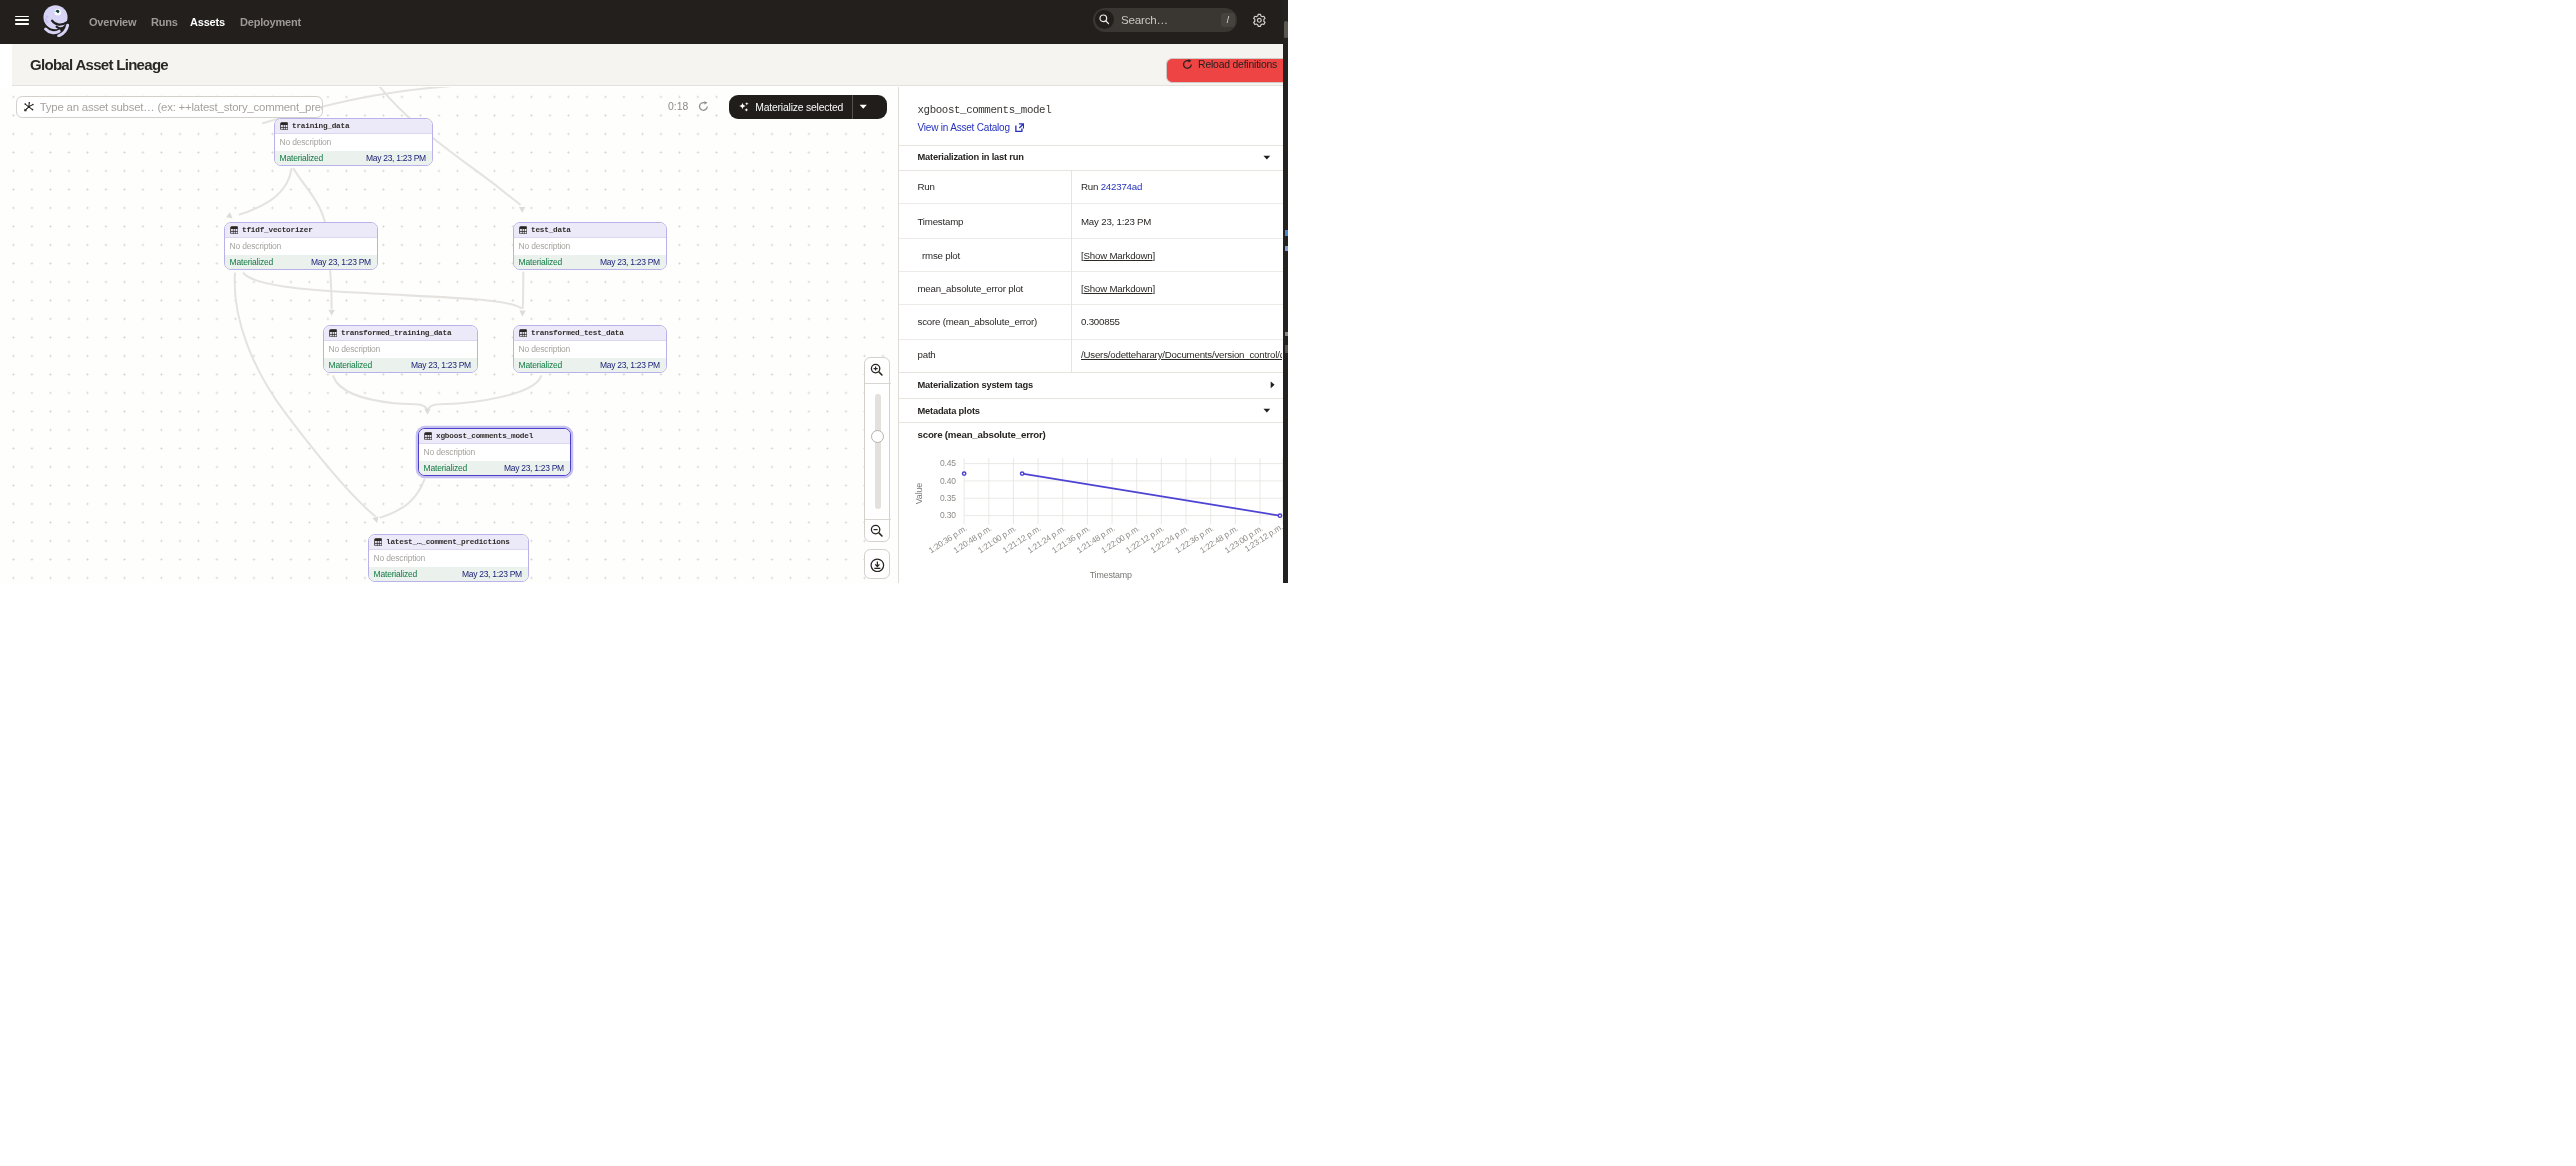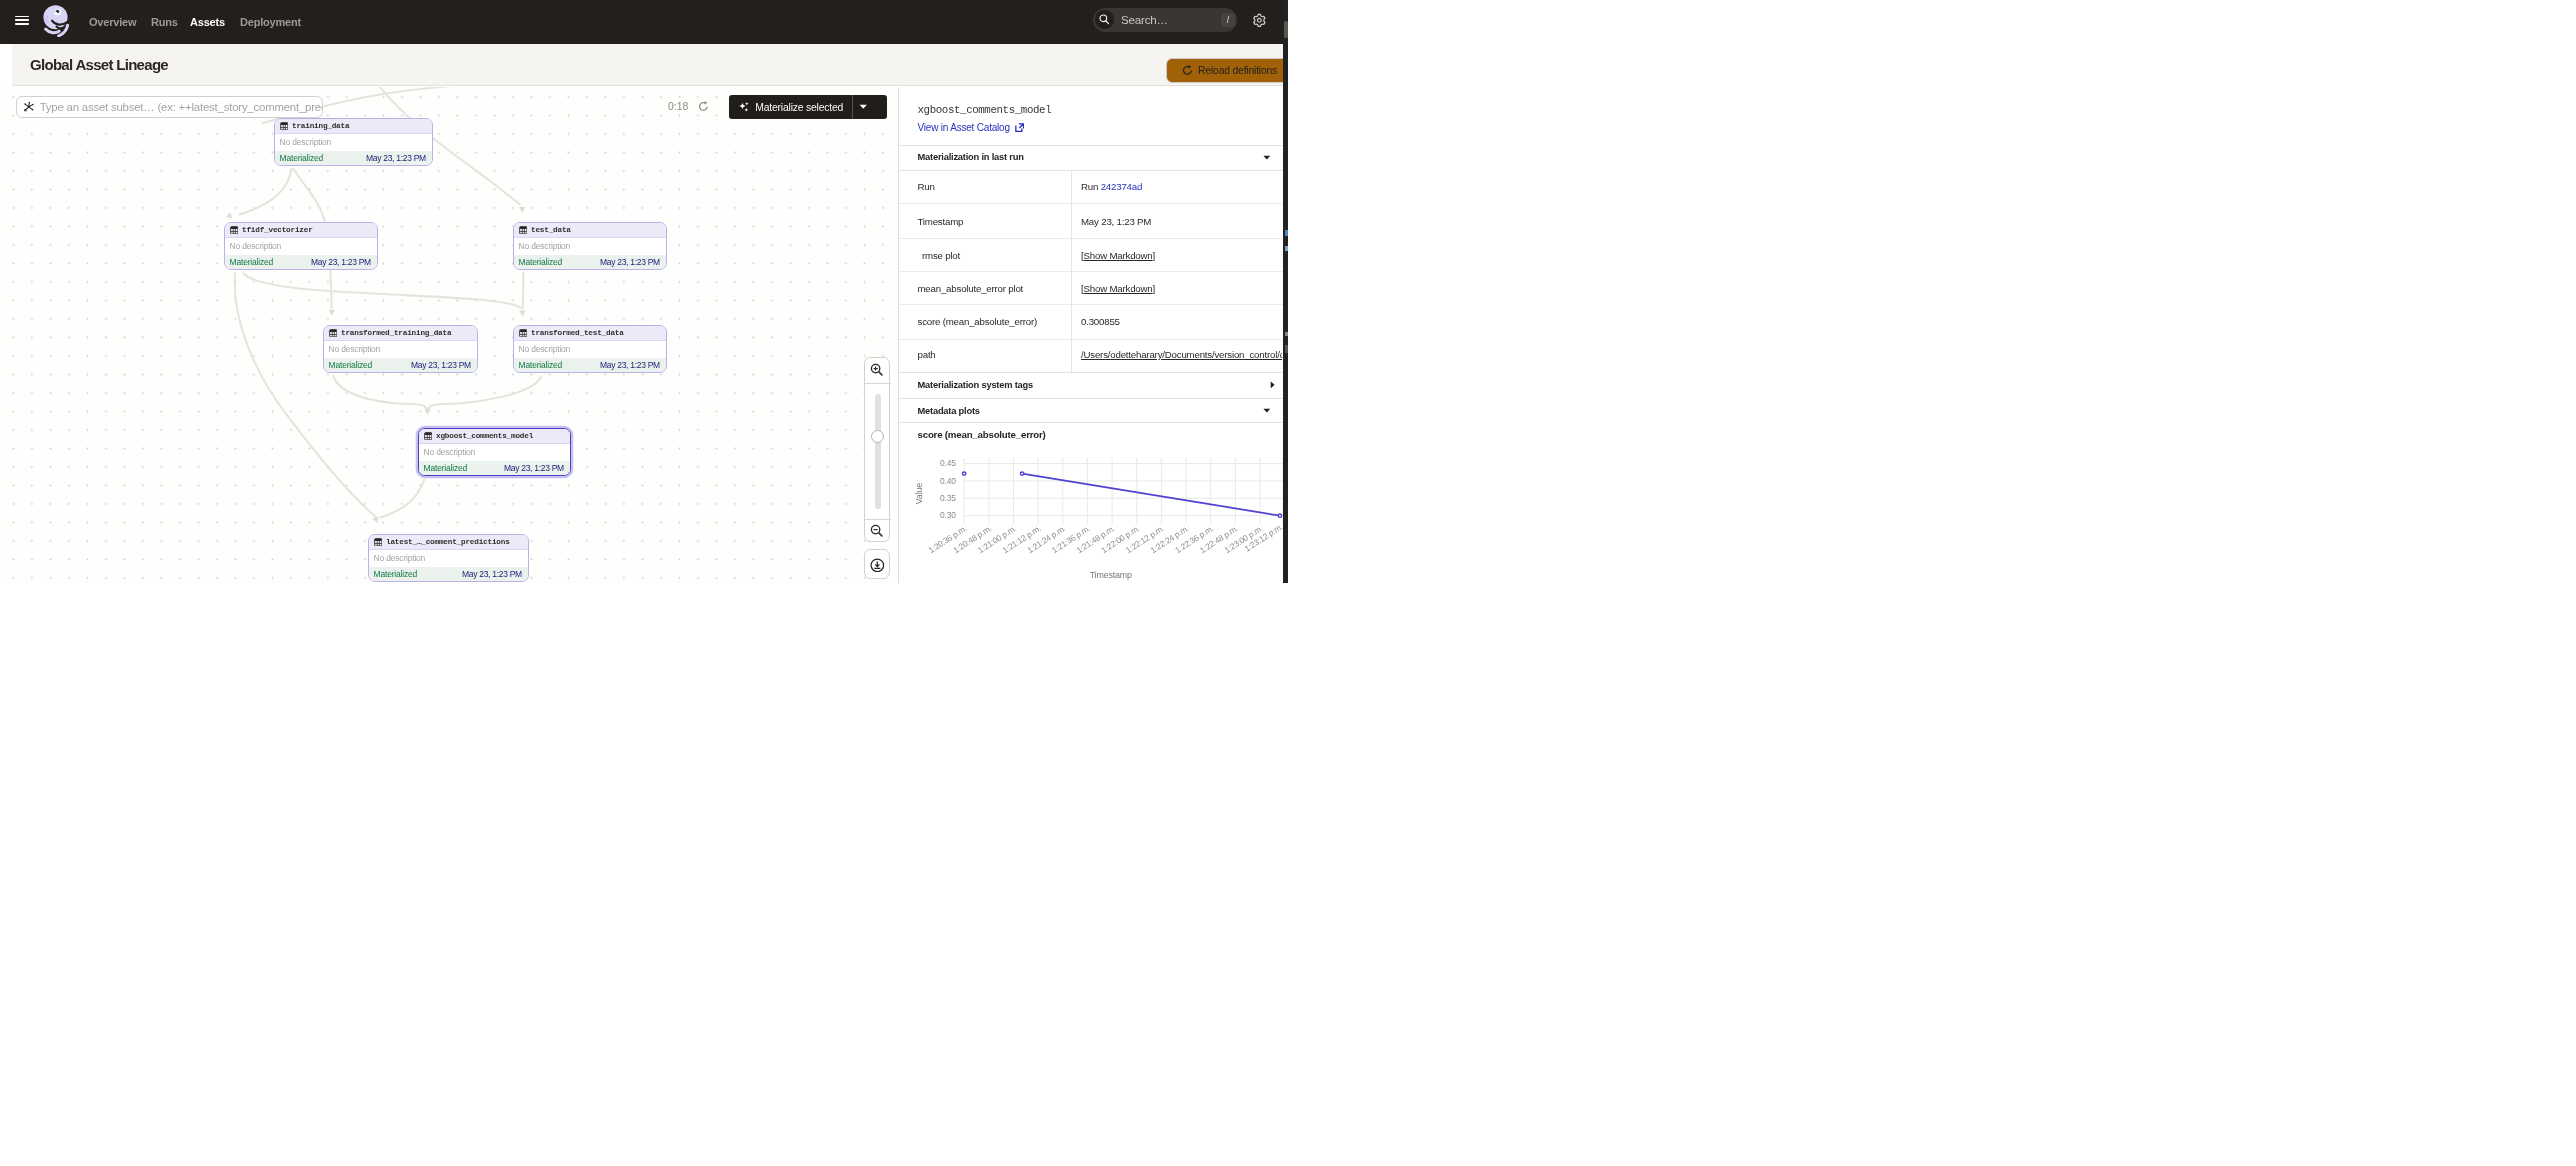--- a/index.html
+++ b/index.html
@@ -14,21 +14,21 @@
   .navlink { position:absolute; top:0; height:44px; line-height:44px; font-size:11px; font-weight:700; color:#9d9995; letter-spacing:-0.2px; }
   .navlink.active { color:#fefefd; }
   #searchpill { position:absolute; left:1093px; top:7.7px; width:144px; height:24px; border-radius:12.4px; background:#3a3632; }
   #searchcircle { position:absolute; left:1.5px; top:2.3px; width:19.3px; height:19.3px; border-radius:50%; background:#211e1b; }
   #searchtxt { position:absolute; left:28px; top:0; height:16px; line-height:24px; color:#cbc8c4; font-size:11.6px; letter-spacing:-0.2px; }
   #kbd { position:absolute; left:128px; top:5.4px; width:14px; height:14px; background:#46423d; border-radius:3.1px; color:#e9e7e4; font-size:8.5px; text-align:center; line-height:14px; }
 
   
   #band { position:absolute; left:0; top:44px; width:1288px; height:42px; background:#f6f4f1; border-bottom:0.8px solid #e4e1dd;margin-left:12px; }
   #h1 { position:absolute; left:18px; top:0; height:42px; line-height:42px; font-size:15px; font-weight:700; color:#2a2725; letter-spacing:-0.7px; }
-  #reload { position:absolute; left:1154px; top:14px; width:127px; height:25px; background:#a16207; border:0.8px solid #cfccc8; border-radius:6.2px; display:flex; align-items:center; justify-content:center; gap:5.4px; font-size:10.4px; color:#24211f; letter-spacing:-0.2px; }
+  #reload { position:absolute; left:1154px; top:14px; width:127px; height:25px; background:#ef4444; border:0.8px solid #cfccc8; border-radius:6.2px; display:flex; align-items:flex-start; justify-content:center; gap:5.4px; font-size:10.4px; color:#24211f; letter-spacing:-0.2px; }
 
   
   #graph { position:absolute; left:0; top:87px; width:899px; height:497px; overflow:hidden;
     background-color:#fefefd;
     background-image:radial-gradient(circle, #d8d5d1 0.9px, transparent 1.1px);
     background-size:18.5px 18.5px; background-position:4.2px 0.7px; }
   #edges { position:absolute; left:0; top:0; }
 
   
   .node { position:absolute; width:159px; border:1.5px solid #b8b1ea; border-radius:7px; background:#fff; overflow:hidden; }
@@ -38,21 +38,21 @@
   .nfoot { height:14.7px; background:#ebf1ed; display:flex; align-items:center; justify-content:space-between; padding:0 6.2px 0 4.6px; font-size:8.5px; letter-spacing:-0.2px; }
   .mat { color:#0f7a43; }
   .ndate { color:#1d2478; letter-spacing:-0.3px; }
   .node.sel { border:1.5px solid #4a40cc; box-shadow:0 0 0 2.3px #c7c1f0; }
 
   
   #subsetinput { position:absolute; left:15.5px; top:9.3px; width:307px; height:21.6px; background:#fff; border:0.8px solid #d3d0cc; border-radius:6.2px; display:flex; align-items:center; padding-left:6.2px; gap:5.4px; overflow:hidden; }
   #subsetinput svg { flex:0 0 auto; }
   #subsetinput span { font-size:11.4px; color:#a5a29e; white-space:nowrap; letter-spacing:-0.2px; }
   #timer { position:absolute; left:668px; top:14px; font-size:10.4px; color:#8d8a86; }
-  #matbtn { position:absolute; left:729px; top:8px; width:158px; height:24px; background:#201d1b; border-radius:3px; color:#faf9f8; display:flex; align-items:center; }
+  #matbtn { position:absolute; left:729px; top:8px; width:158px; height:24px; background:#201d1b; border-radius:9px; color:#faf9f8; display:flex; align-items:center; }
   #matbtn .lbl { font-size:10.4px; font-weight:500; letter-spacing:-0.2px; margin-left:5.4px; }
   #matbtn .sep { width:0.8px; height:24px; background:#55514d; margin-left:8.5px; }
 
   
   .ztool { position:absolute; background:#fff; border:0.8px solid #d4d1cd; border-radius:6.2px; }
 
   
   #panel { position:absolute; left:898px; top:87px; width:385px; height:497px; background:#fff; border-left:0.8px solid #dfdcd8; }
   .ptxt { font-size:9.7px; color:#2b2826; letter-spacing:-0.2px; }
   .phead { font-size:9.3px; font-weight:700; color:#262320; letter-spacing:-0.2px; }

